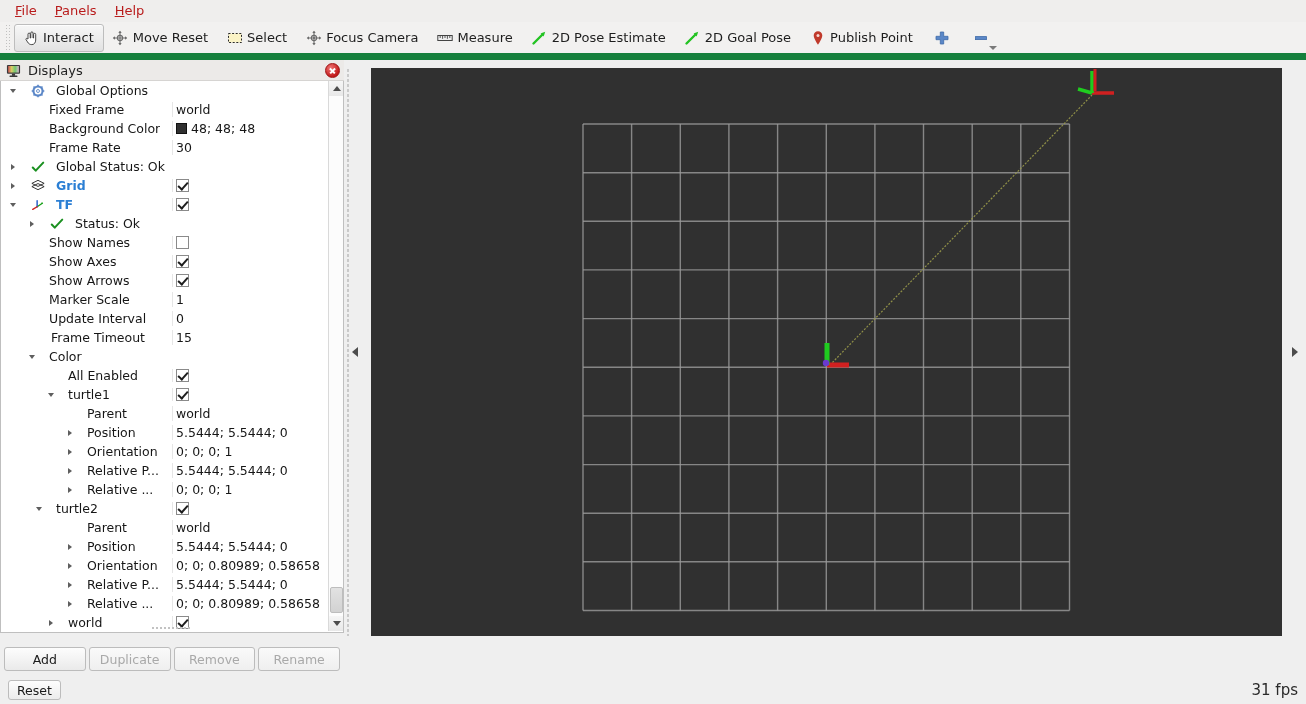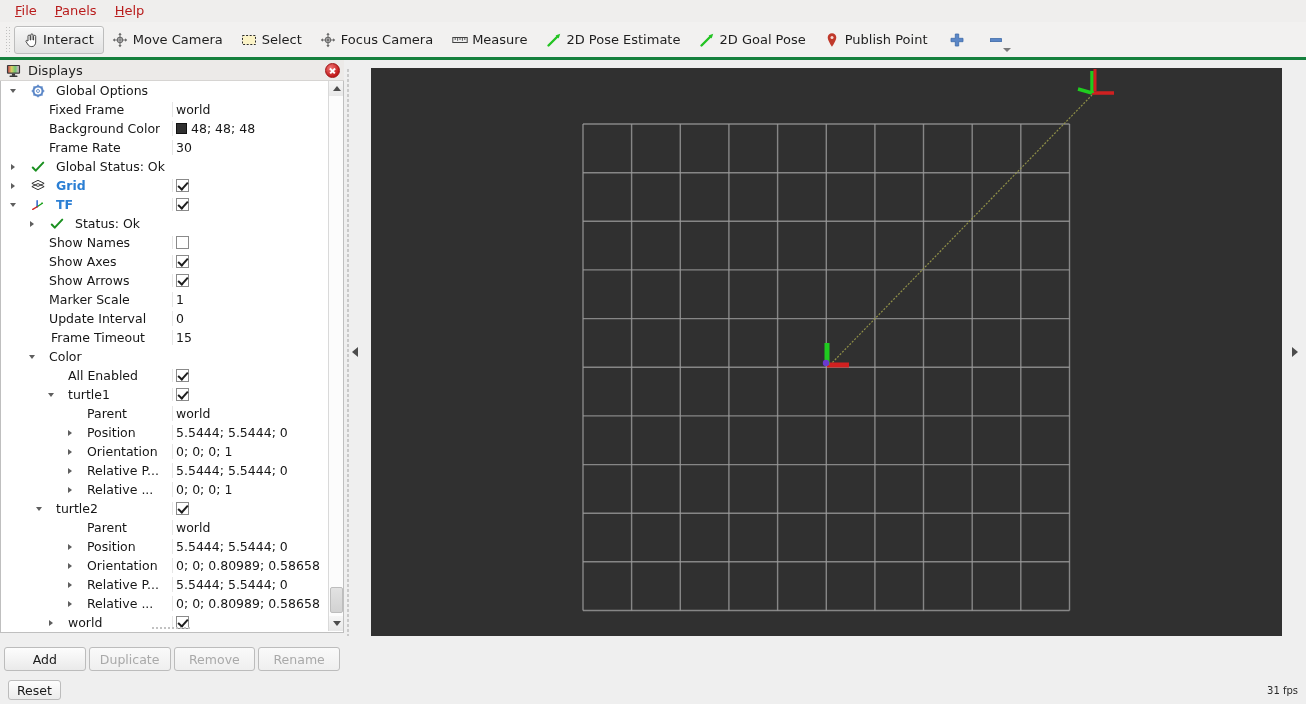--- a/index.html
+++ b/index.html
@@ -22,21 +22,21 @@
   }
   .menu-item {
     padding: 2px 9px 2px 9px; font-size: 13px; color: #b91c1c; cursor: default;
     line-height: 16px;
   }
   .menu-item .mn { text-decoration: underline; }
 
   
   .toolbar {
     position: absolute; left: 0; top: 22px; width: 1306px; height: 38px;
-    background: #f2f1f0; border-bottom: 3px solid #15803d;
+    background: #f2f1f0; border-bottom: 7px solid #15803d;
     display: flex; align-items: center; padding-left: 4px;
   }
   .tb-grip {
     width: 7px; height: 26px; margin-right: 3px;
     background-image: radial-gradient(#b8b8b8 1px, transparent 1px);
     background-size: 3px 3px; background-position: 1px 2px; opacity: .85;
   }
   .tb-btn {
     display: flex; align-items: center; gap: 4px;
     height: 28px; padding: 0 9px 0 7px; border: 1px solid transparent;
@@ -170,21 +170,21 @@
     position: absolute; left: 0; top: 676px; width: 1306px; height: 28px;
     background: #efefef; display: flex; align-items: center; padding: 0 8px;
   }
   .reset-btn {
     height: 20px; padding: 0 8px; border: 1px solid #bcbcbc; border-radius: 3px;
     background: linear-gradient(#fdfdfd, #ececec); font-size: 12.5px;
     display: flex; align-items: center; cursor: default; margin-right: 8px;
   }
   .status-help { font-size: 12.8px; color: #151515; }
   .status-help b { font-weight: bold; }
-  .fps { margin-left: auto; font-size: 10px; color: #2a2a2a; }
+  .fps { margin-left: auto; font-size: 15px; color: #2a2a2a; }
 
   
   .render-view {
     position: absolute; left: 371px; top: 68px; width: 911px; height: 568px;
     background: #303030; overflow: hidden;
   }
   .grid-svg { position: absolute; left: 0; top: 0; }
 
   
   .split-handle {
@@ -231,21 +231,21 @@
           <g fill="none" stroke="#6b6b6b" stroke-width="1.1">
             <path d="M8 1.5v13M1.5 8h13"></path>
           </g>
           <polygon points="8,0.8 6.3,3 9.7,3" fill="#6b6b6b"></polygon>
           <polygon points="8,15.2 6.3,13 9.7,13" fill="#6b6b6b"></polygon>
           <polygon points="0.8,8 3,6.3 3,9.7" fill="#6b6b6b"></polygon>
           <polygon points="15.2,8 13,6.3 13,9.7" fill="#6b6b6b"></polygon>
           <circle cx="8" cy="8" r="2.6" fill="none" stroke="#6b6b6b" stroke-width="1.1"></circle>
         </svg>
       </span>
-      <span>Move Camera</span>
+      <span>Move Reset</span>
     </div>
 
     <div class="tb-btn">
       <span class="tb-ico">
         <svg width="16" height="16" viewBox="0 0 16 16">
           <rect x="1.5" y="3.5" width="13" height="9" fill="#fbf3c6" stroke="#2b2b2b" stroke-width="1" stroke-dasharray="2 1.6"></rect>
         </svg>
       </span>
       <span>Select</span>
     </div>

